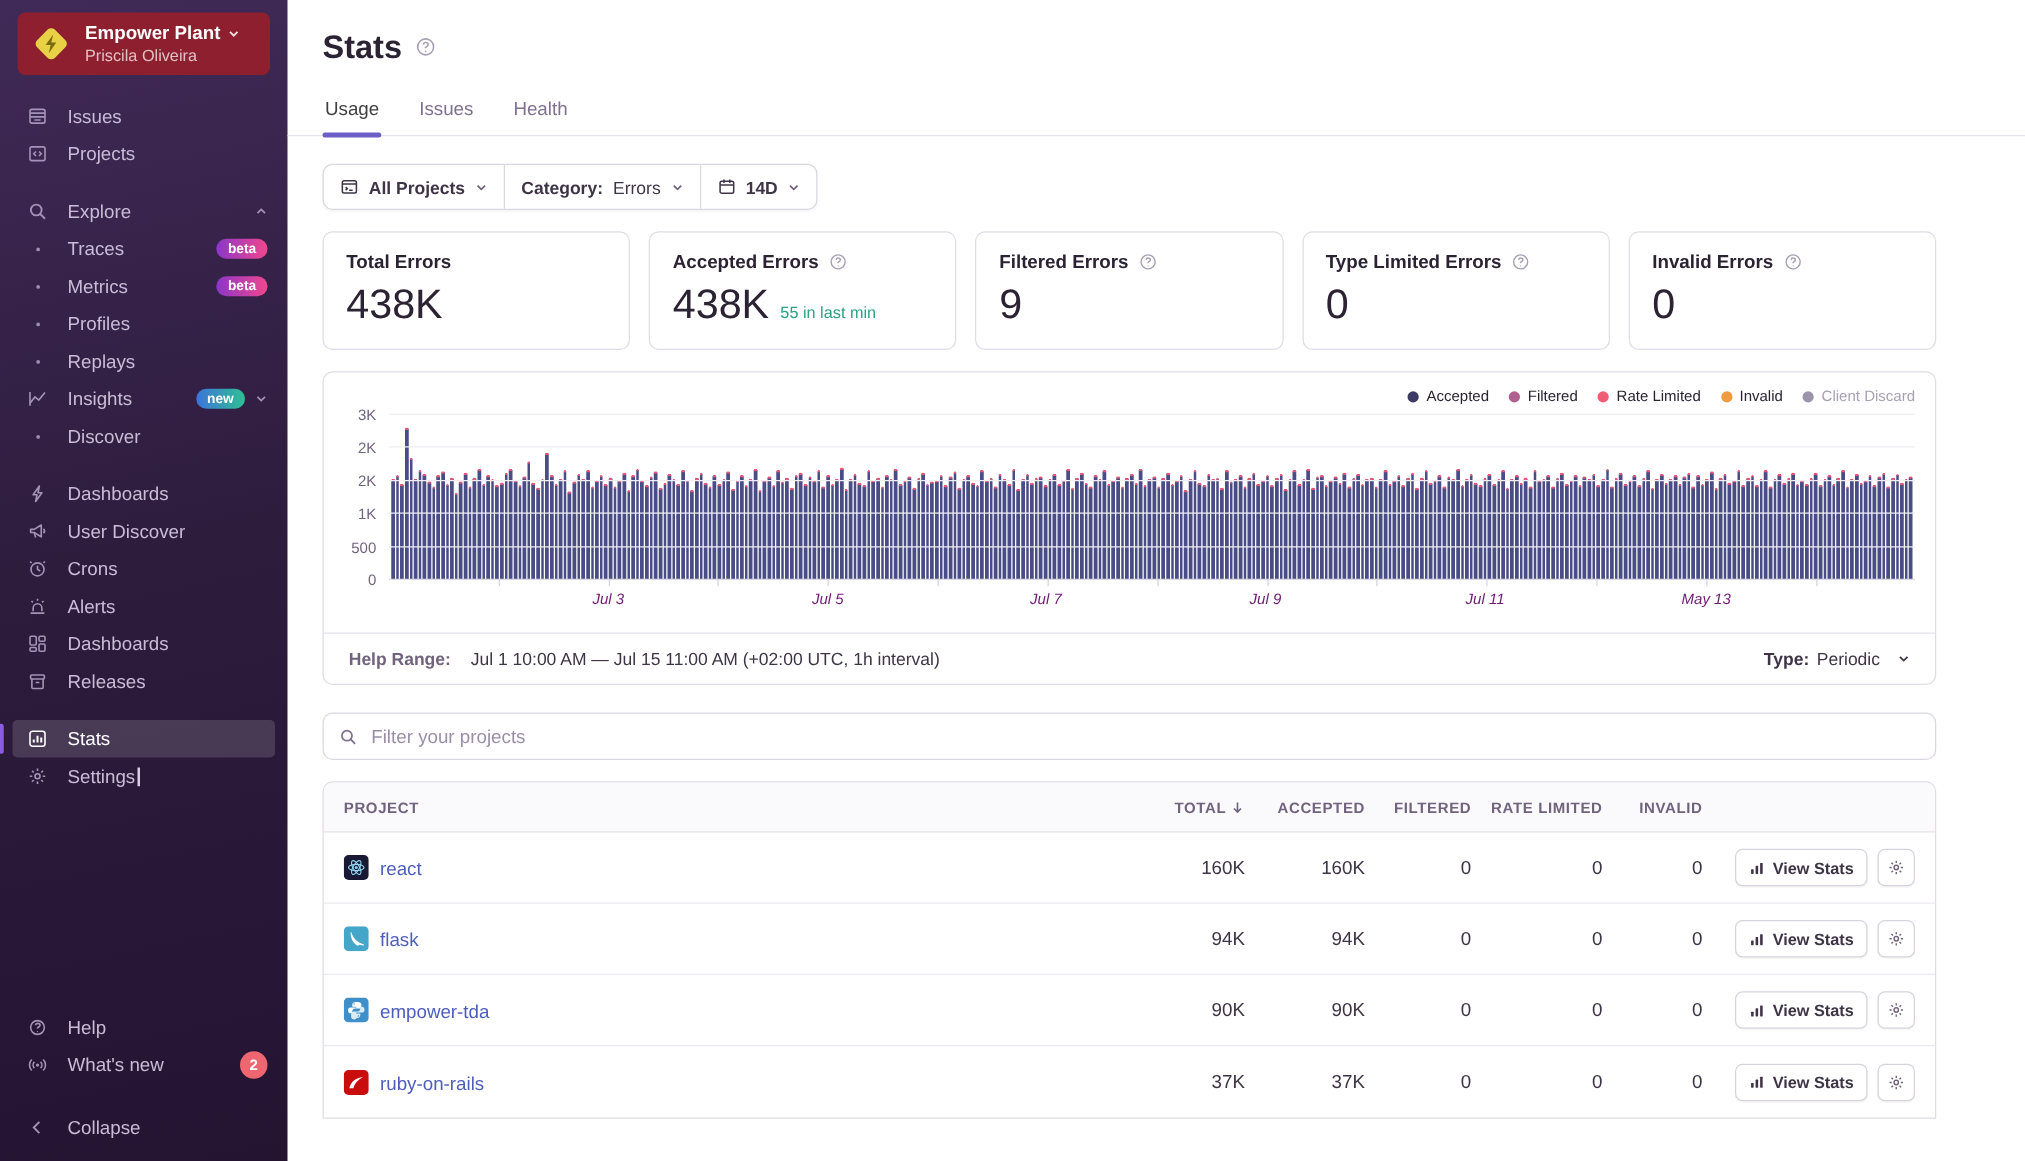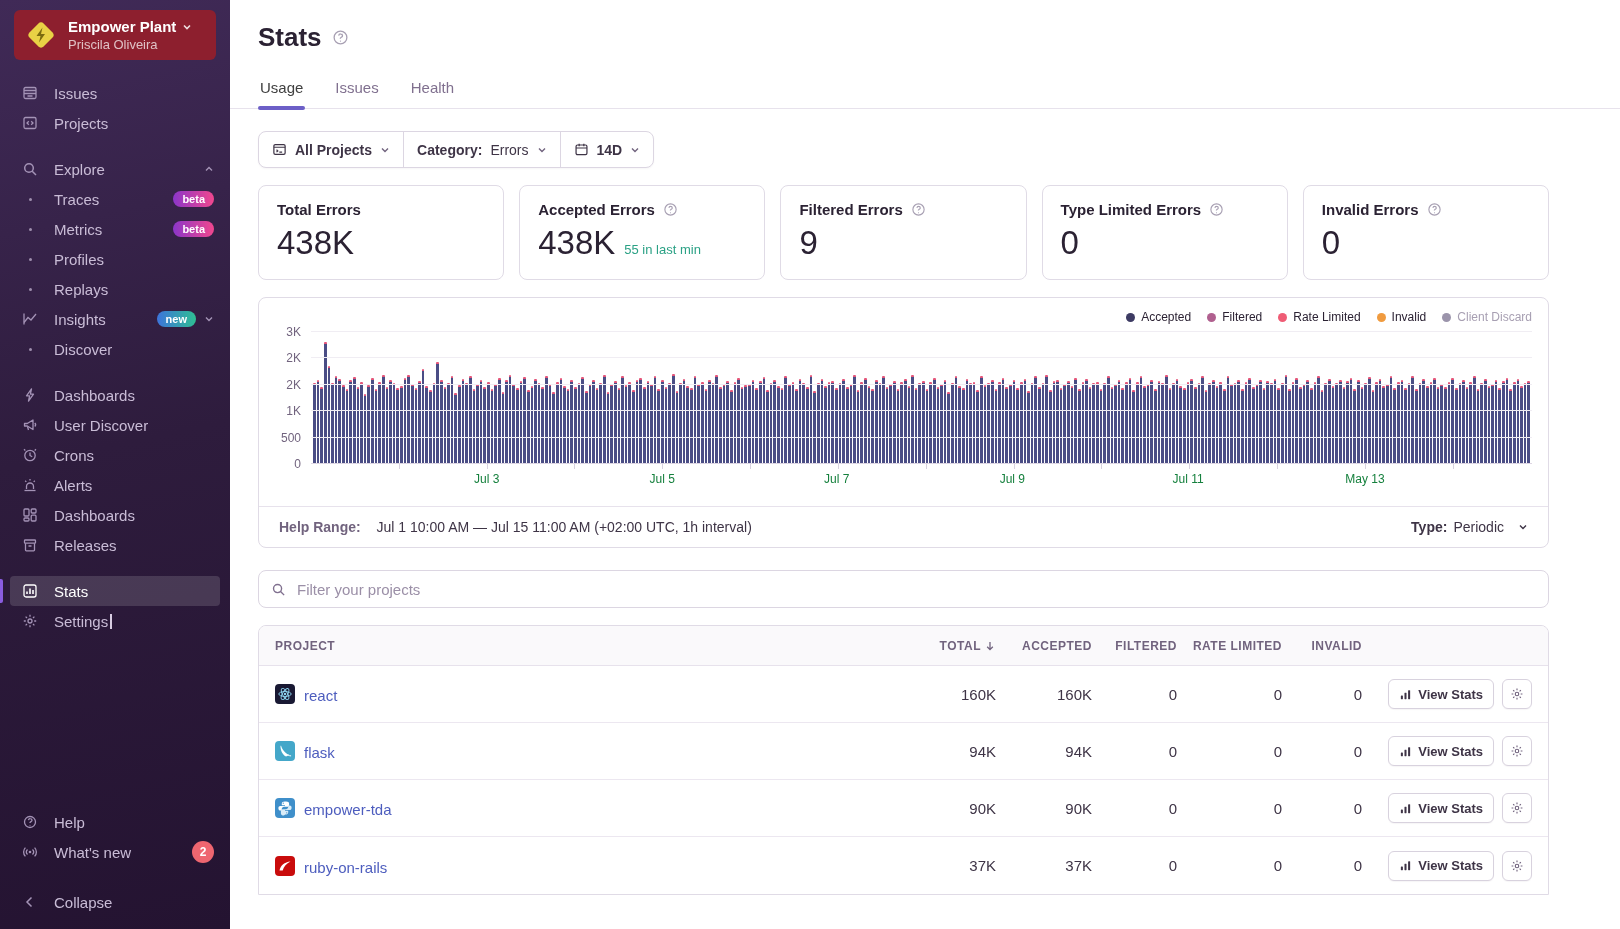--- a/index.html
+++ b/index.html
@@ -103,21 +103,21 @@
   .legend-dot{width:9px;height:9px;border-radius:50%;}
   .legend-item.muted{color:#a79fb2;}
   .chart{display:flex; padding:6px 16px 0 0;}
   .y-axis{width:52px; position:relative; flex:none;}
   .y-lab{position:absolute; right:10px; font-size:12px; color:#71637e; transform:translateY(50%);}
   .plot{flex:1; position:relative; height:132px;}
   .gridline{position:absolute; left:0; right:0; height:1px; background:#f0edf3;}
   .gridline.base{background:#ddd6e3;}
   .bars{position:absolute; left:2px; right:2px; top:0; bottom:0; display:flex; align-items:flex-end; gap:1px;}
   .bar{flex:1; background:#4a4d85; border-top:2px solid #e4567a; border-radius:1px 1px 0 0; min-width:1px;}
-  .x-axis{height:28px; margin-left:52px; position:relative; font-size:12px; color:#15803d;}
+  .x-axis{height:28px; margin-left:52px; position:relative; font-size:12px; color:#701a75;font-style:italic;}
   .x-tick{position:absolute; top:0; width:1px; height:5px; background:#d9d3e0;}
   .x-lab{position:absolute; top:8px; transform:translateX(-50%); white-space:nowrap;}
   .chart-footer{
     border-top:1px solid #e7e2ec; margin-top:14px; padding:12px 20px;
     display:flex; justify-content:space-between; align-items:center; font-size:14px;
   }
   .dr-label{color:#71637e; font-weight:bold; margin-right:12px;}
   .dr-value{color:#3e3446;}
   .type-select{display:flex; align-items:center; gap:6px; cursor:pointer;}
   .type-label{font-weight:bold; color:#3e3446;}

